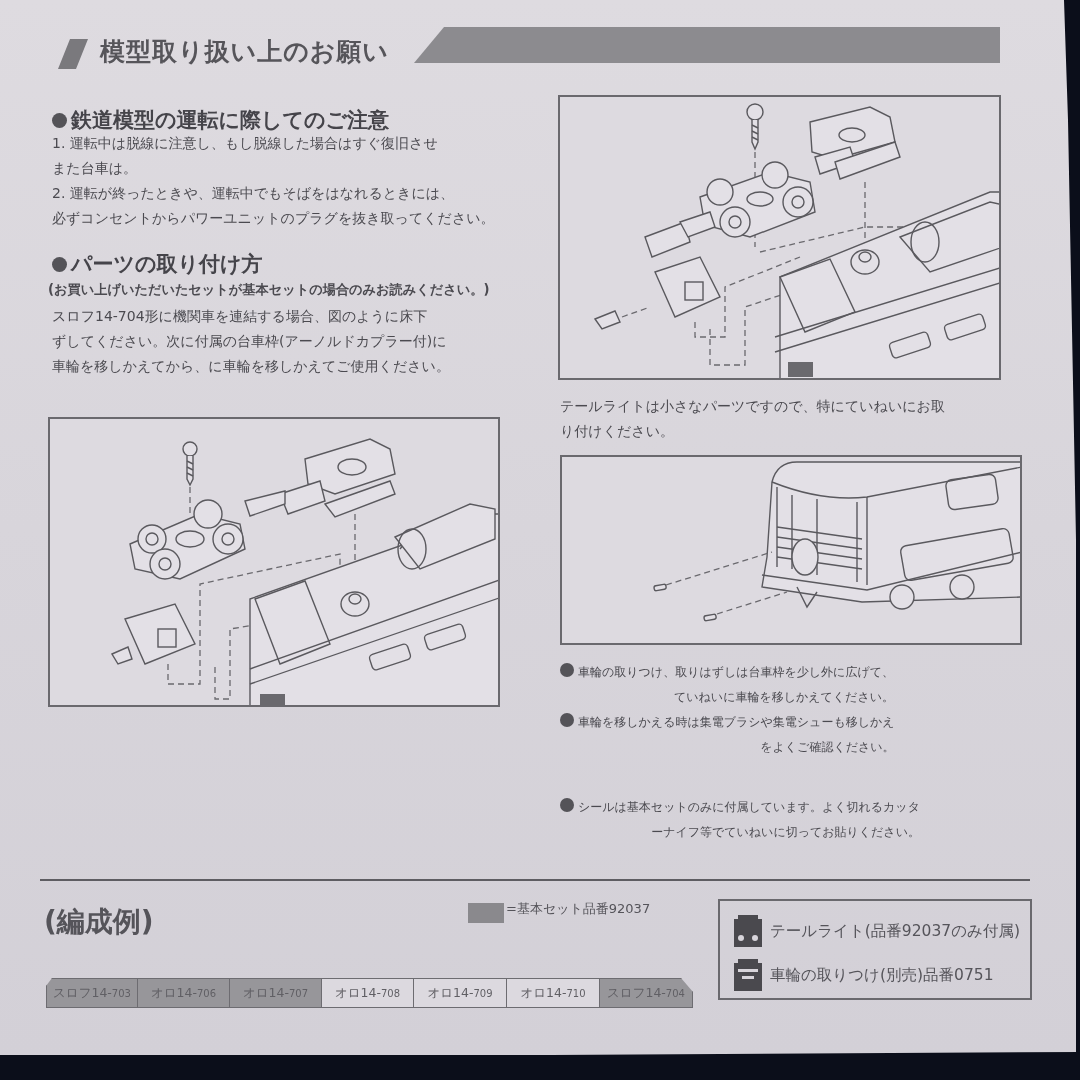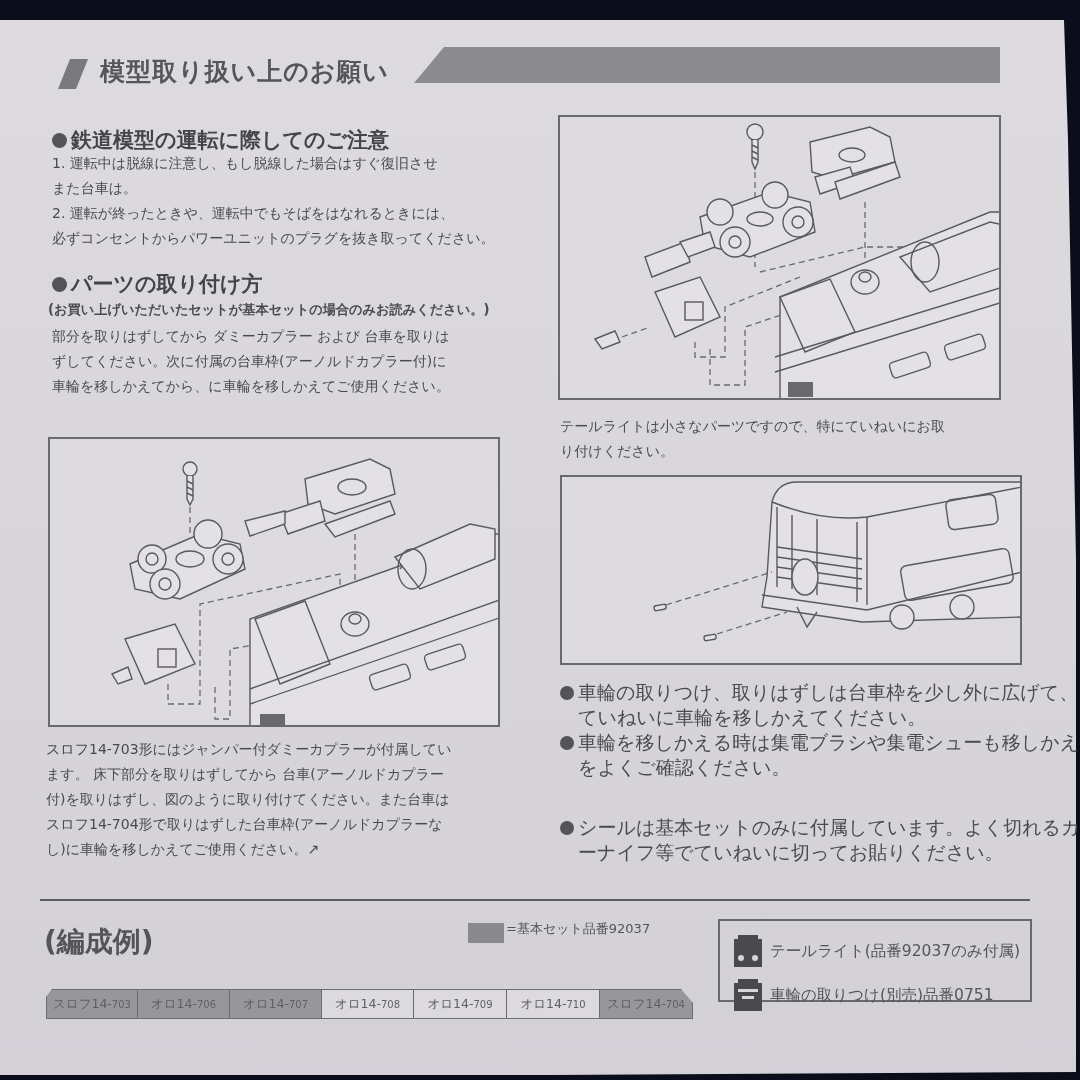--- a/index.html
+++ b/index.html
@@ -8,21 +8,20 @@
     background: #0b0e1a;
     font-family: "DejaVu Sans", sans-serif;
     color: #3a3a3e;
     position: relative;
   }
   .sheet {
     position: absolute; left: 0; top: 0;
     width: 1076px; height: 1055px;
     background: linear-gradient(180deg, #dedbe0 0%, #d8d5db 50%, #d3d0d7 100%);
     clip-path: polygon(0 0, 1064px 0, 1068px 120px, 1076px 540px, 1078px 1040px, 1080px 1052px, 0 1058px);
-    margin-top: 20px;
   }
   
   .hdr-left-bar {
     position: absolute; left: 58px; top: 39px; width: 30px; height: 30px;
     background: #7a797d;
     clip-path: polygon(30% 0, 100% 0, 100% 0, 70% 100%, 0 100%, 0 100%);
     clip-path: polygon(12px 0, 30px 0, 18px 30px, 0 30px, 0 30px);
   }
   .hdr-title {
     position: absolute; left: 100px; top: 35px;
@@ -50,54 +49,55 @@
   .figbox {
     position: absolute; border: 2px solid #6a696e; background: #dddae0;
     overflow: hidden;
   }
   .figbox svg { position: absolute; left: 0; top: 0; }
   .ln { fill: none; stroke: #5a595e; stroke-width: 1.4; }
   .lnf { fill: #e3e0e6; stroke: #5a595e; stroke-width: 1.4; }
   .dash { fill: none; stroke: #6a696e; stroke-width: 1.3; stroke-dasharray: 6 4; }
 
   .bullet {
-    position: absolute; font-size: 19px; line-height: 25px; color: #4b4a50;
+    position: absolute; font-size: 12px; line-height: 25px; color: #4b4a50;
     white-space: nowrap;
+    text-align: right;
   }
   .bullet .dot { width: 14px; height: 14px; margin-right: 4px; }
   .bullet .ind { padding-left: 18px; display: block; }
 
   .divider {
     position: absolute; left: 40px; top: 879px; width: 990px; height: 2px; background: #5e5d62;
   }
   .form-title {
     position: absolute; left: 44px; top: 903px; font-size: 28px; font-weight: bold; color: #55545a;
   }
   .legend-swatch {
     position: absolute; left: 468px; top: 903px; width: 36px; height: 20px; background: #8a898d;
   }
   .legend-text {
     position: absolute; left: 506px; top: 900px; font-size: 13px; color: #55545a;
   }
   .train {
-    position: absolute; left: 46px; top: 969px; height: 39px; display: flex;
+    position: absolute; left: 46px; top: 969px; height: 39px; display: flex; align-items: flex-end;
   }
   .car {
     height: 30px; border: 1px solid #6d6c71; border-left: none;
     font-size: 12.5px; color: #605f64; display: flex; align-items: center; justify-content: center;
     white-space: nowrap;
   }
   .car .n { font-size: 10px; }
   .car.basic { background: #97969a; }
   .car.extra { background: #dcd9df; }
   .car.first { border-left: 1px solid #6d6c71; clip-path: polygon(6px 0, 100% 0, 100% 100%, 0 100%, 0 8px); }
   .car.last { clip-path: polygon(0 0, calc(100% - 12px) 0, 100% 14px, 100% 100%, 0 100%); }
 
   .iconbox {
-    position: absolute; left: 718px; top: 899px; width: 314px; height: 83px;
+    position: absolute; left: 718px; top: 899px; width: 314px; height: 101px;
     border: 2px solid #6a696e;
   }
   .icon-row { position: absolute; left: 14px; display: flex; align-items: center; }
   .icon-row .txt { font-size: 15.5px; color: #55545a; margin-left: 8px; white-space: nowrap; }
   .ico {
     width: 28px; height: 32px; background: #4a494e; position: relative;
     clip-path: polygon(4px 0, 24px 0, 24px 4px, 28px 4px, 28px 32px, 0 32px, 0 4px, 4px 4px);
   }
   .ico .lamp { position: absolute; width: 6px; height: 6px; border-radius: 50%; background: #d8d5db; bottom: 6px; }
   .ico .bar { position: absolute; left: 4px; right: 4px; height: 3px; background: #d8d5db; }
@@ -119,21 +119,21 @@
     <div>また台車は。</div>
     <div>2. 運転が終ったときや、運転中でもそばをはなれるときには、</div>
     <div>必ずコンセントからパワーユニットのプラグを抜き取ってください。</div>
   </div>
 
   <div class="h2" style="left:52px; top:250px;">
     <span class="dot"></span><span>パーツの取り付け方</span>
   </div>
   <div class="para b" style="left:48px; top:277px;">(お買い上げいただいたセットが基本セットの場合のみお読みください。)</div>
   <div class="para" style="left:52px; top:304px;">
-    <div>部分を取りはずしてから ダミーカプラー および 台車を取りは</div>
+    <div>スロフ14-704形に機関車を連結する場合、図のように床下</div>
     <div>ずしてください。次に付属の台車枠(アーノルドカプラー付)に</div>
     <div>車輪を移しかえてから、に車輪を移しかえてご使用ください。</div>
   </div>
 
   <div class="figbox" style="left:48px; top:417px; width:452px; height:290px;">
     <svg width="452" height="290" viewBox="0 0 452 290">
 
       <circle cx="140" cy="30" r="7" class="lnf"></circle>
       <path d="M137 37 L137 60 L140 66 L143 60 L143 37" class="lnf"></path>
       <path d="M137 42 L143 45 M137 48 L143 51 M137 54 L143 57" class="ln"></path>
@@ -169,27 +169,20 @@
       <ellipse cx="305" cy="180" rx="6" ry="5" class="ln"></ellipse>
       <path d="M345 118 L420 85 L445 90 L445 120 L370 150 Z" class="lnf"></path>
       <ellipse cx="362" cy="130" rx="14" ry="20" class="ln"></ellipse>
       <path d="M200 250 L452 160 M200 265 L452 178" class="ln"></path>
       <rect x="320" y="230" width="40" height="16" rx="4" class="ln" transform="rotate(-18 340 238)"></rect>
       <rect x="375" y="210" width="40" height="16" rx="4" class="ln" transform="rotate(-18 395 218)"></rect>
       <rect x="210" y="275" width="25" height="15" fill="#6a696e"></rect>
     </svg>
   </div>
 
-  <div class="para" style="left:46px; top:717px;">
-    <div>スロフ14-703形にはジャンパー付ダミーカプラーが付属してい</div>
-    <div>ます。 床下部分を取りはずしてから 台車(アーノルドカプラー</div>
-    <div>付)を取りはずし、図のように取り付けてください。また台車は</div>
-    <div>スロフ14-704形で取りはずした台車枠(アーノルドカプラーな</div>
-    <div>し)に車輪を移しかえてご使用ください。↗</div>
-  </div>
 
   <div class="figbox" style="left:558px; top:95px; width:443px; height:285px;">
     <svg width="443" height="285" viewBox="0 0 443 285">
       <circle cx="195" cy="15" r="8" class="lnf"></circle>
       <path d="M192 23 L192 45 L195 52 L198 45 L198 23" class="lnf"></path>
       <path d="M192 28 L198 31 M192 34 L198 37 M192 40 L198 43" class="ln"></path>
       <path d="M195 55 L195 150" class="dash"></path>
       <path d="M140 100 L210 75 L250 85 L255 115 L190 140 L145 128 Z" class="lnf"></path>
       <circle cx="160" cy="95" r="13" class="lnf"></circle>
       <circle cx="215" cy="78" r="13" class="lnf"></circle>

